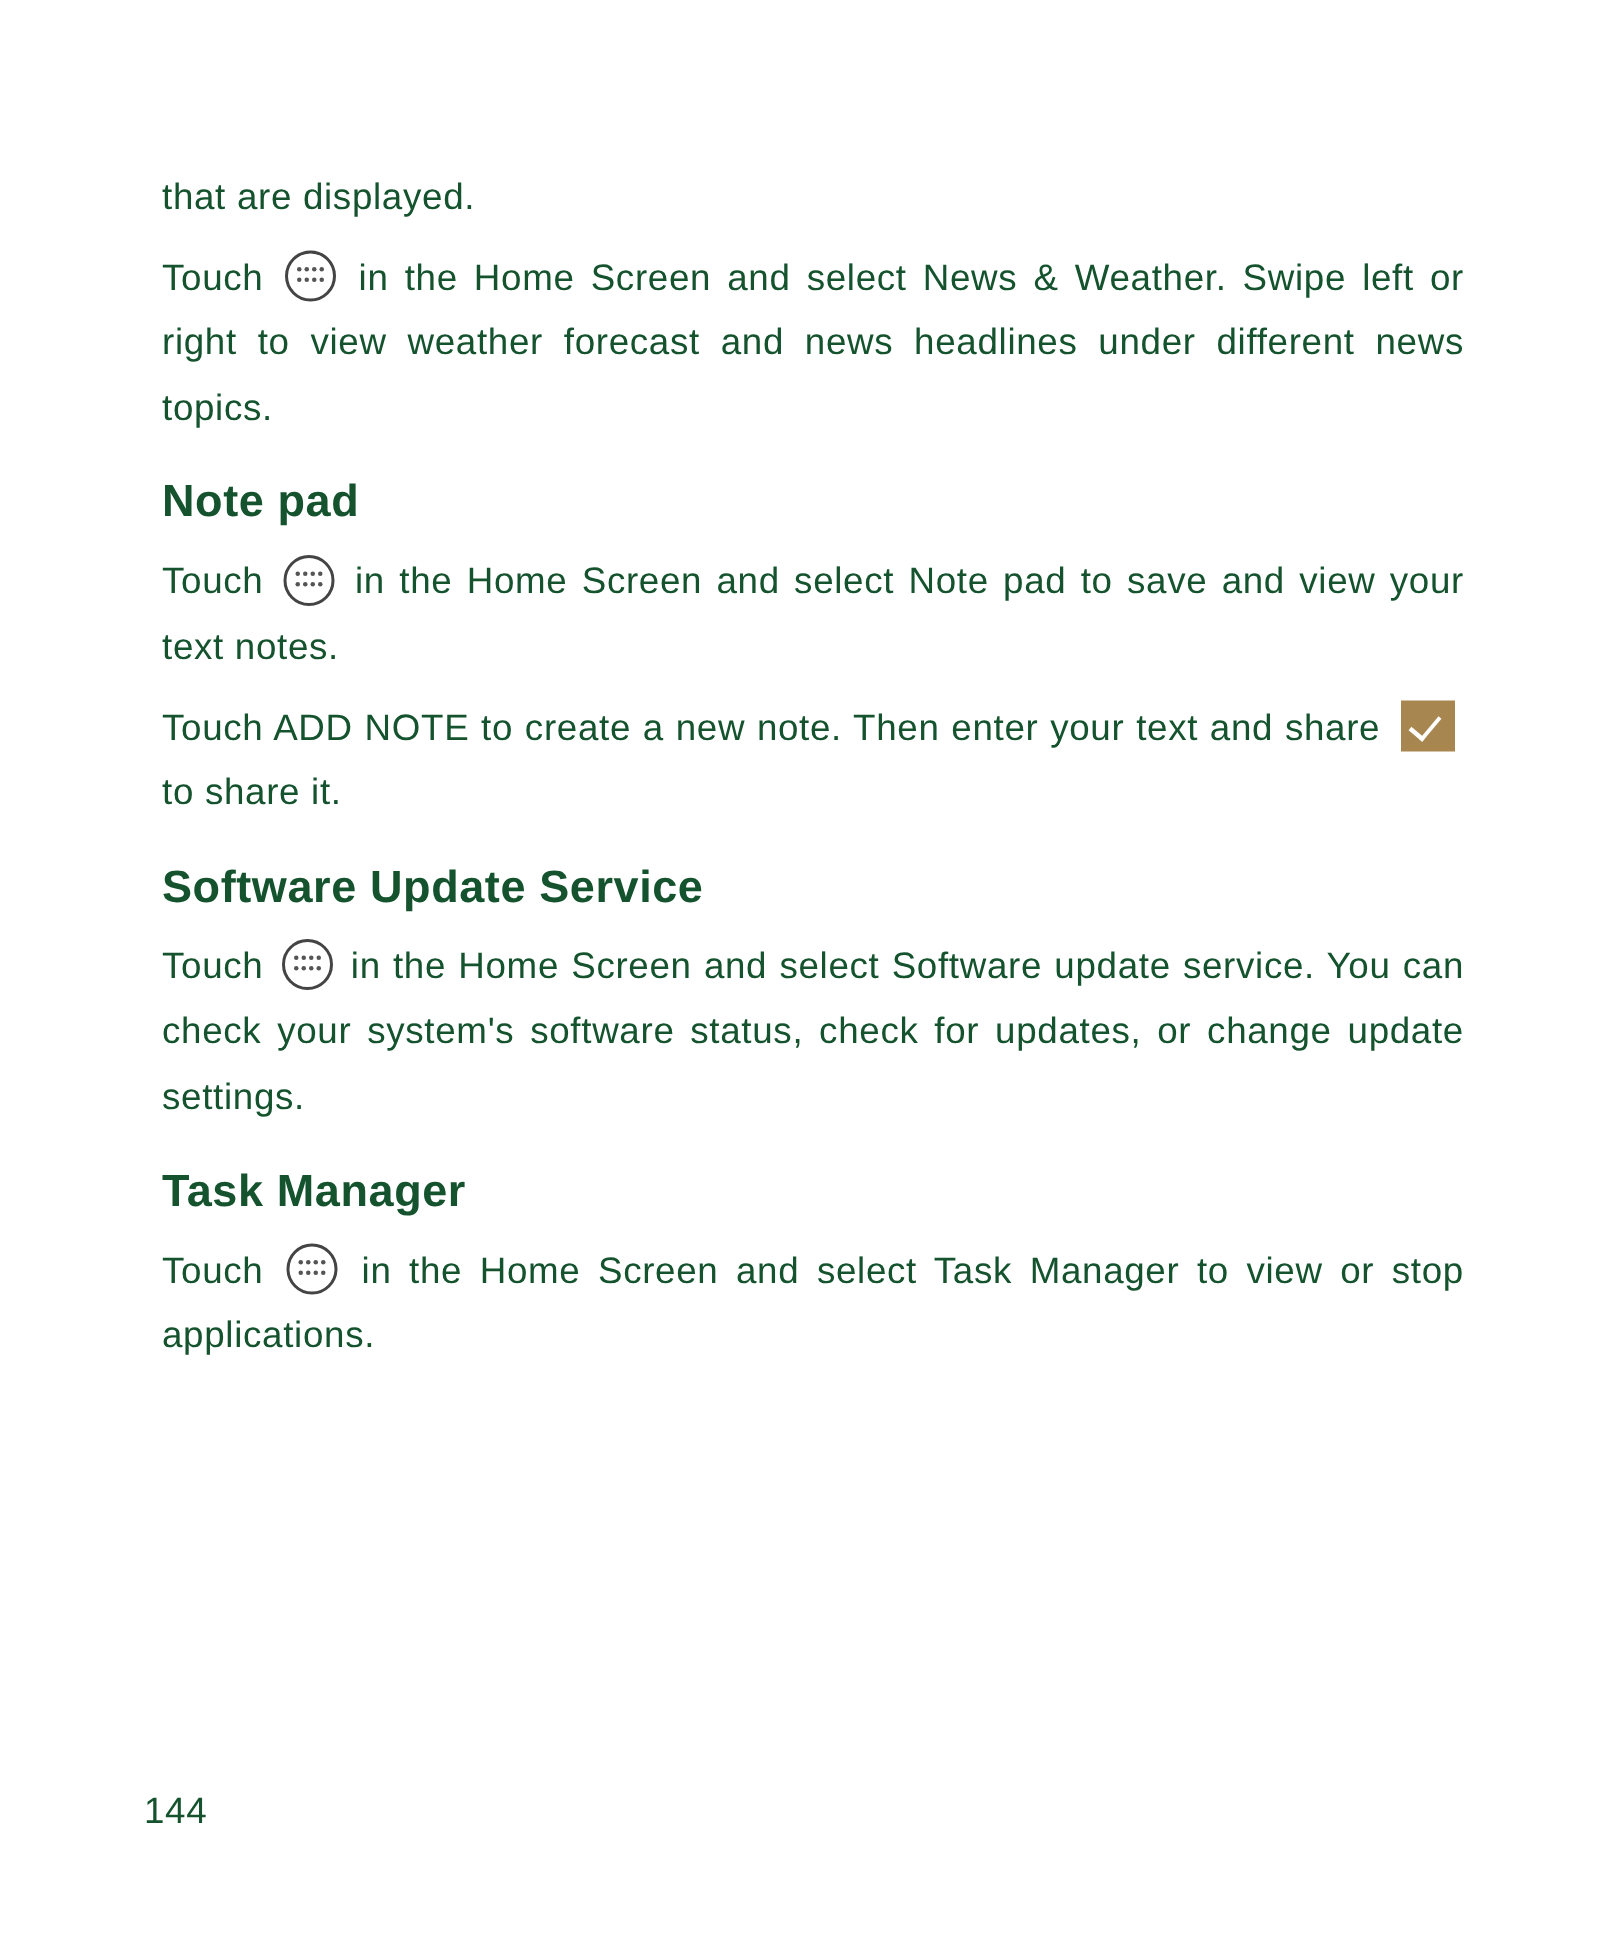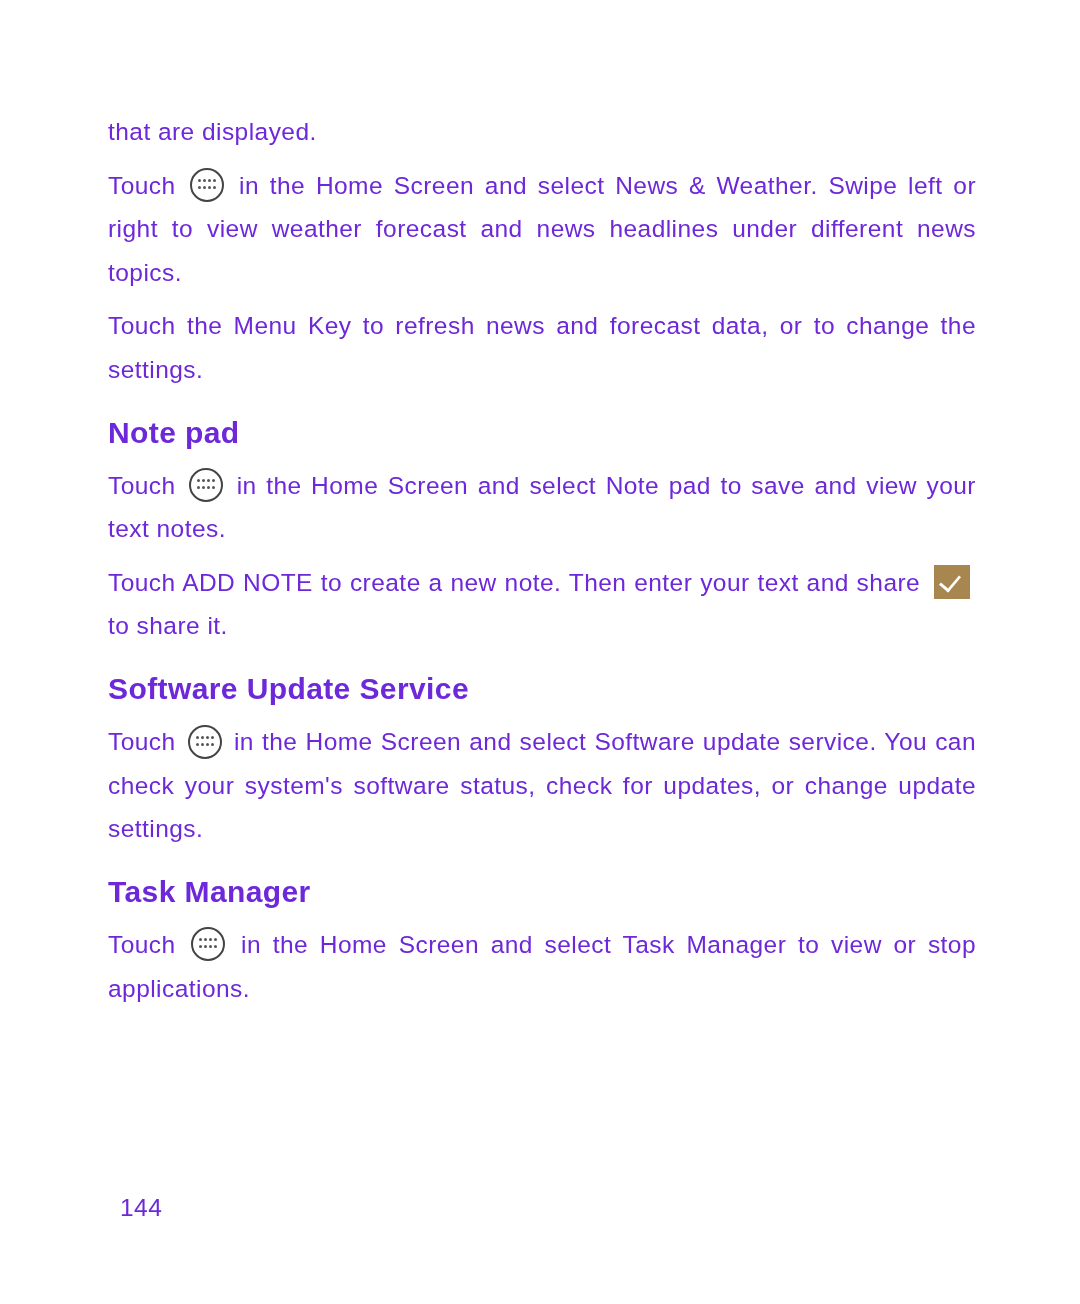--- a/index.html
+++ b/index.html
@@ -7,21 +7,21 @@
     padding: 0;
     background: #ffffff;
     width: 1080px;
   }
   .page {
     box-sizing: border-box;
     width: 1080px;
     min-height: 1304px;
     padding: 110px 104px 40px 108px;
     font-family: Arial, Helvetica, sans-serif;
-    color: #6d28d9;
+    color: #14532d;
     position: relative;
   }
   p.body {
     font-size: 24.5px;
     line-height: 1.78;
     margin: 0 0 10px 0;
     letter-spacing: 0.45px;
   }
   p.justify {
     text-align: justify;
@@ -82,21 +82,21 @@
     width: 14px;
     height: 20px;
     border-right: 3px solid #fff;
     border-bottom: 3px solid #fff;
     transform: rotate(40deg) scaleX(0.85);
     transform-origin: center;
     box-sizing: border-box;
   }
   .page-num {
     position: absolute;
-    left: 120px;
+    left: 96px;
     bottom: 82px;
     font-size: 24.5px;
     letter-spacing: 0.45px;
   }
 </style>
 </head>
 <body>
 
 <div class="page">
 
@@ -108,23 +108,20 @@
           <span></span>
           <span></span>
           <span></span>
           <span></span>
           <span></span>
           <span></span>
           <span></span>
         </span></span><span>  in the Home Screen and select </span><span class="b">News &amp; Weather</span><span>. Swipe left or right to view weather forecast and news headlines under different news topics.</span>
   </p>
 
-  <p class="body justify">
-    <span>Touch the </span><span class="b">Menu Key</span><span> to refresh news and forecast data, or to change the settings.</span>
-  </p>
 
   <h2 class="sec">Note pad</h2>
 
   <p class="body justify">
     <span>Touch </span><span class="apps-icon"><span class="dots">
           <span></span>
           <span></span>
           <span></span>
           <span></span>
           <span></span>

